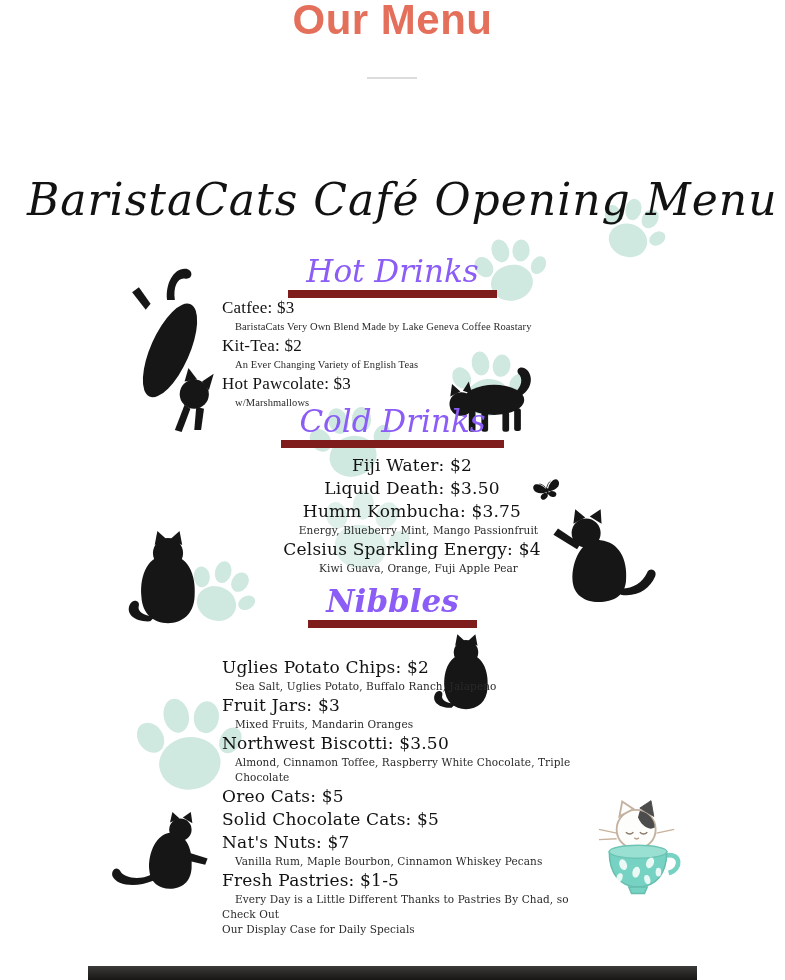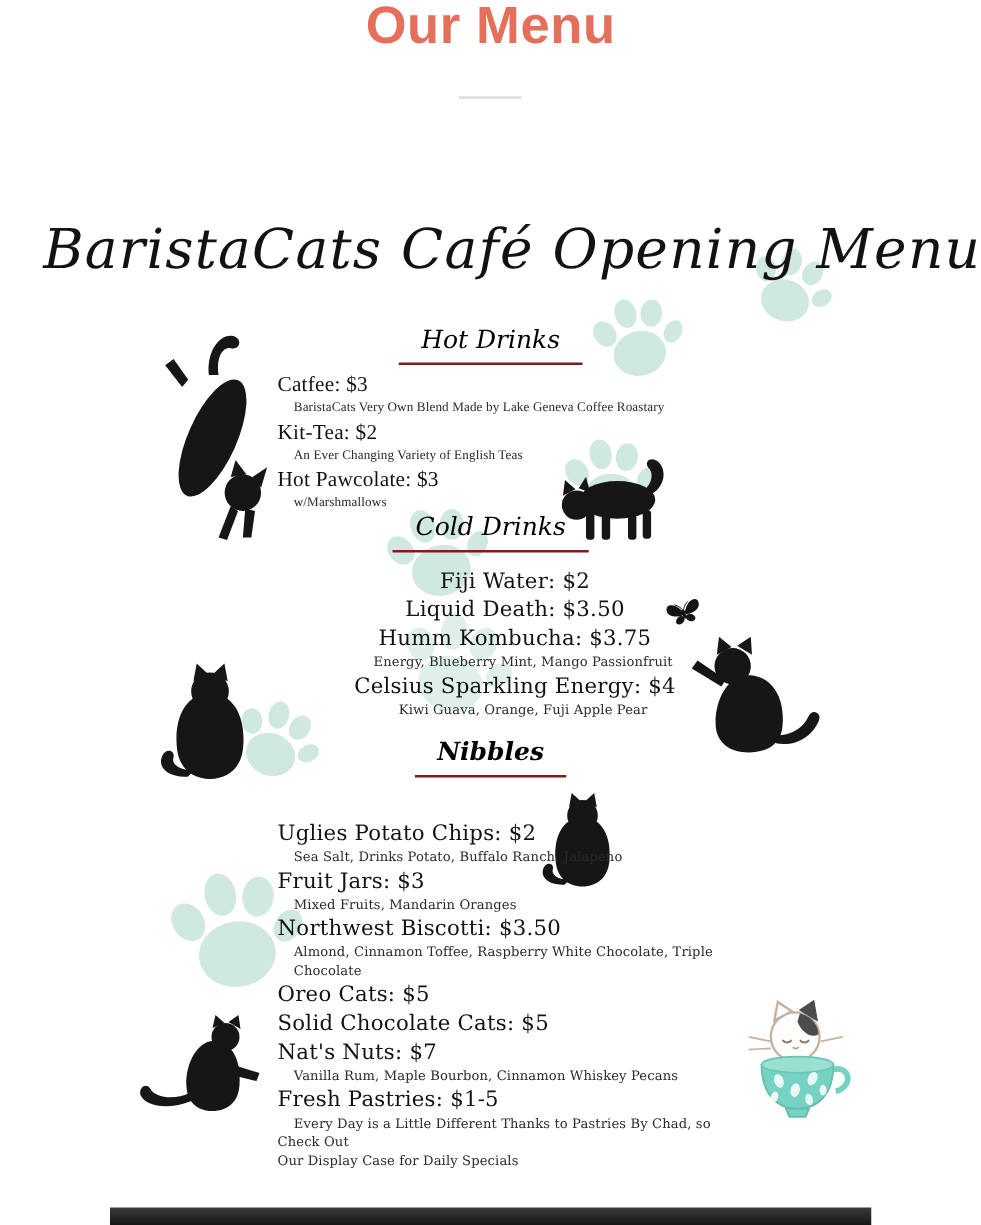--- a/index.html
+++ b/index.html
@@ -19,36 +19,37 @@
     font-family: "Liberation Sans", sans-serif;
     font-weight: 800; font-size: 42px; letter-spacing: .5px;
     color: #e4705b;
   }
   .divider {
     position: absolute; top: 77px; left: 367px; width: 50px; height: 0;
     border-top: 2px solid #dcdcdc;
   }
   .menu-title {
     position: absolute; top: 160px; left: 0; width: 100%;
-    text-align: right;
+    text-align: left;
     font-family: "DejaVu Serif", serif; font-style: italic;
     font-size: 44px; line-height: 80px; font-weight: 500;
     color: #121212; letter-spacing: 1px;
     white-space: nowrap;
+    padding-left: 27px;
   }
   .head-wrap { position: absolute; left: 0; width: 100%; text-align: center; }
   .head-hot     { top: 253px; }
   .head-cold    { top: 403px; }
   .head-nibbles { top: 583px; font-weight: bold; }
   .script-head {
     display: inline-block;
-    font-style: italic; font-size: 20px; line-height: 36px;
+    font-style: italic; font-size: 31px; line-height: 36px;
     padding: 0 18px 1px;
-    border-bottom: 2px solid #7f1d1d;
-    color: #000000;
+    border-bottom: 8px solid #7f1d1d;
+    color: #8b5cf6;
   }
   .items { position: absolute; left: 222px; width: 380px; }
   .items-hot     { top: 296px; font-family: Liberation Serif, serif; }
   .items-cold    { top: 454px; text-align: center; }
   .items-nibbles { top: 656px; }
   .item-label {
     font-size: 17px; line-height: 23px; color: #121212;
     letter-spacing: .2px;
   }
   .item-desc {
@@ -250,21 +251,21 @@
       <div class="item-desc">Kiwi Guava, Orange, Fuji Apple Pear</div>
     </div>
   </div>
 
   <div class="head-wrap head-nibbles">
     <span class="script-head">Nibbles</span>
   </div>
   <div class="items items-nibbles">
     <div>
       <div class="item-label">Uglies Potato Chips: $2</div>
-      <div class="item-desc">Sea Salt, Drinks Potato, Buffalo Ranch, Jalapeno</div>
+      <div class="item-desc">Sea Salt, Uglies Potato, Buffalo Ranch, Jalapeno</div>
     </div>
     <div>
       <div class="item-label">Fruit Jars: $3</div>
       <div class="item-desc">Mixed Fruits, Mandarin Oranges</div>
     </div>
     <div>
       <div class="item-label">Northwest Biscotti: $3.50</div>
       <div class="item-desc">Almond, Cinnamon Toffee, Raspberry White Chocolate, Triple Chocolate</div>
     </div>
     <div>

